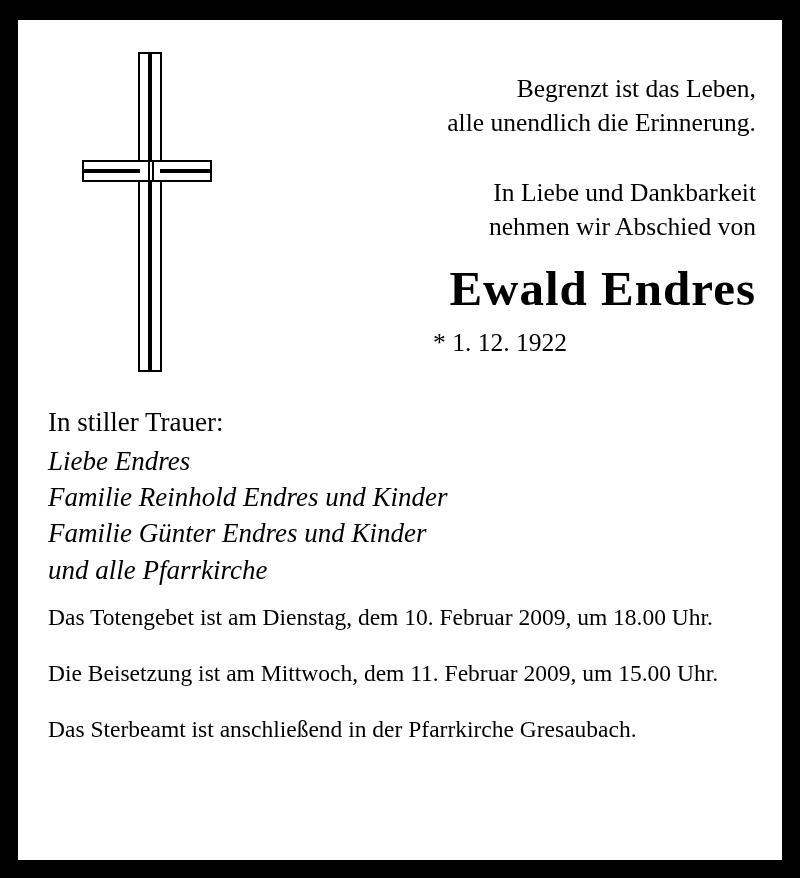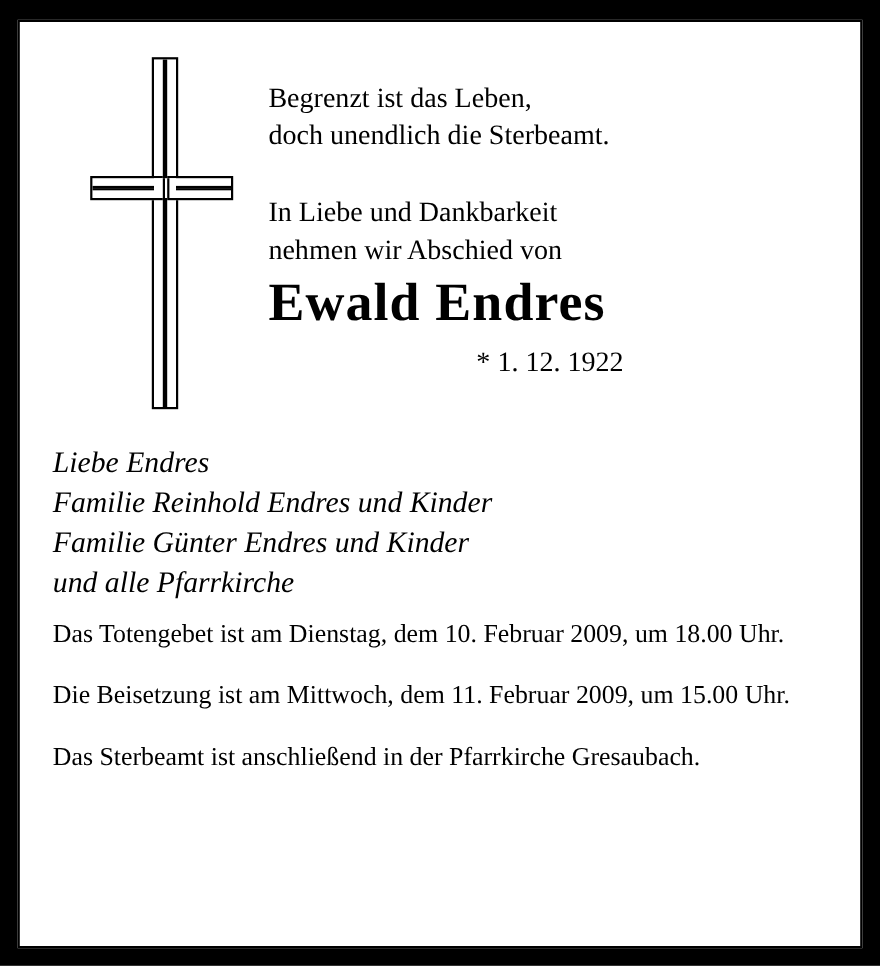--- a/index.html
+++ b/index.html
@@ -105,34 +105,34 @@
     position: absolute;
     left: 70px;
     top: 110px;
     width: 0;
     height: 18px;
     border-left: 2px solid #000000;
   }
 
   .verse-block {
     margin-left: 200px;
-    text-align: left;
+    text-align: right;
     padding-top: 28px;
   }
   .verse-line,
   .dedication-line {
     font-size: 25.5px;
     line-height: 1.32;
     white-space: nowrap;
   }
   .dedication {
     margin-top: 37px;
   }
   .name {
-    margin-top: 4px;
+    margin-top: 18px;
     font-size: 49px;
     font-weight: bold;
     letter-spacing: 1px;
     line-height: 1.1;
     white-space: nowrap;
   }
   .dates {
     margin-top: 12px;
     font-size: 25.5px;
     display: flex;
@@ -184,38 +184,39 @@
         <div class="v-inner"></div>
         <div class="h-inner-line"></div>
         <div class="center-patch"></div>
         <div class="center-v-left"></div>
         <div class="center-v-right"></div>
       </div>
 
       <div class="verse-block">
         <div class="verse">
           <div class="verse-line">Begrenzt ist das Leben,</div>
-          <div class="verse-line">doch unendlich die Sterbeamt.</div>
+          <div class="verse-line">alle unendlich die Erinnerung.</div>
         </div>
 
         <div class="dedication">
           <div class="dedication-line">In Liebe und Dankbarkeit</div>
           <div class="dedication-line">nehmen wir Abschied von</div>
         </div>
 
         <div class="name">Ewald Endres</div>
 
         <div class="dates">
           <span>* 1. 12. 1922</span>
         </div>
       </div>
 
     </div>
 
     <div class="mourners">
+      <div class="mourners-heading">In stiller Trauer:</div>
       <div class="mourner">Liebe Endres</div>
       <div class="mourner">Familie Reinhold Endres und Kinder</div>
       <div class="mourner">Familie Günter Endres und Kinder</div>
       <div class="mourner">und alle Pfarrkirche</div>
     </div>
 
     <div class="notices">
       <div class="notice">Das Totengebet ist am Dienstag, dem 10. Februar 2009, um 18.00 Uhr.</div>
       <div class="notice">Die Beisetzung ist am Mittwoch, dem 11. Februar 2009, um 15.00 Uhr.</div>
       <div class="notice">Das Sterbeamt ist anschließend in der Pfarrkirche Gresaubach.</div>

